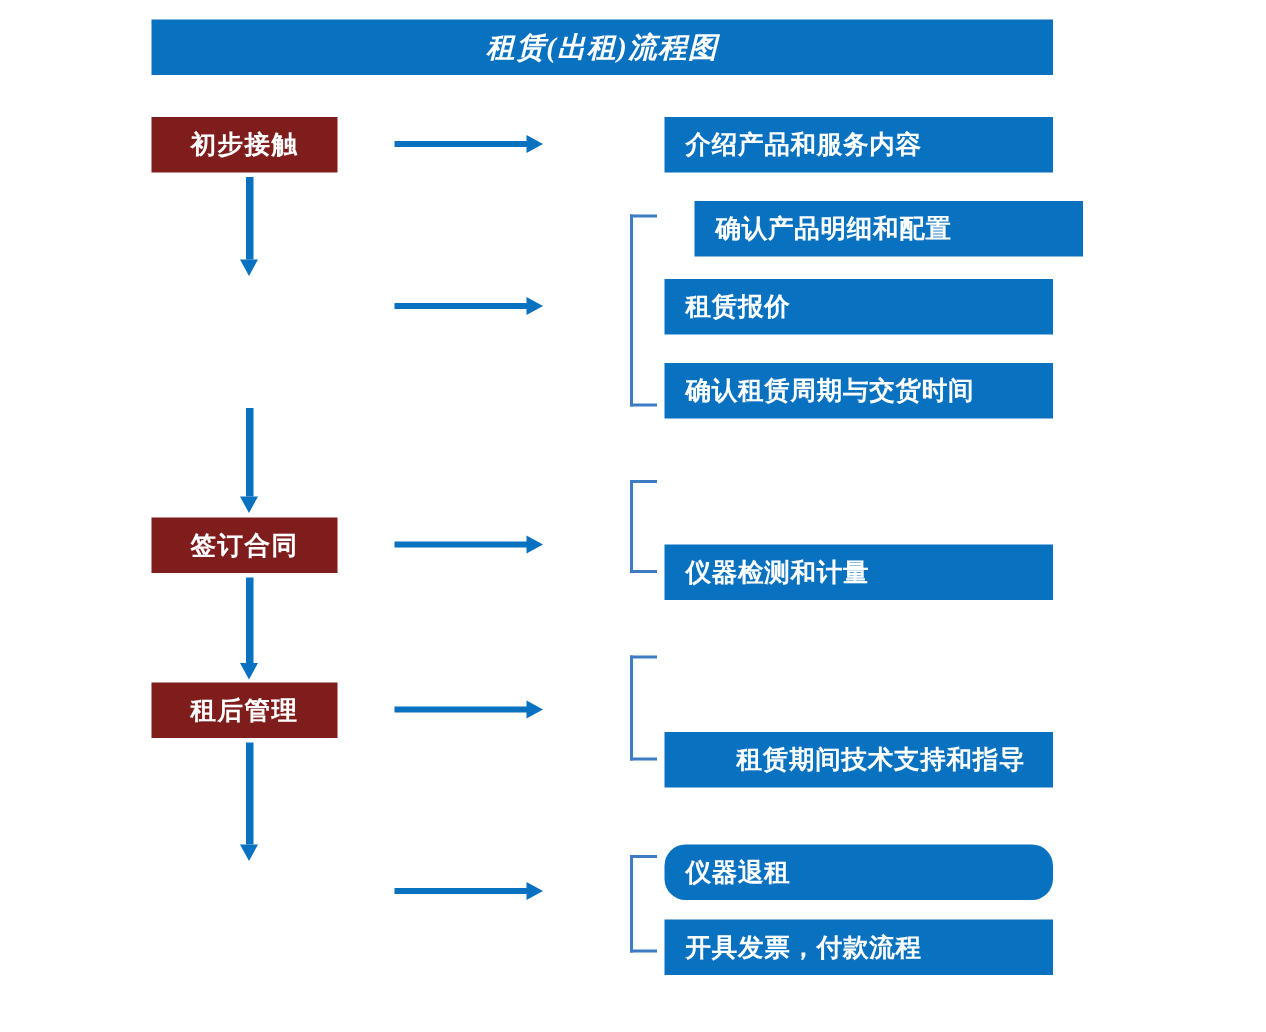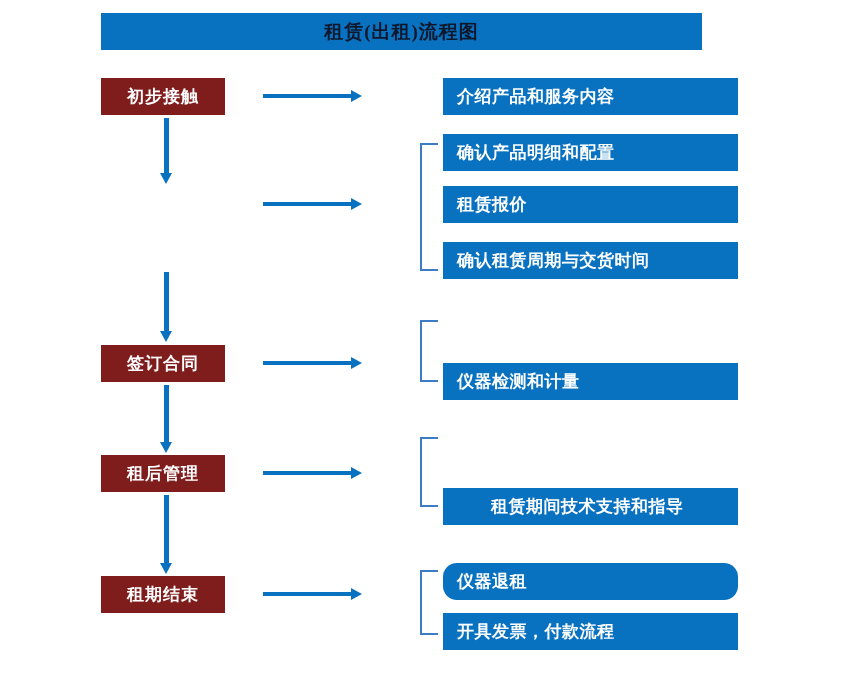--- a/index.html
+++ b/index.html
@@ -20,27 +20,28 @@
   }
 
   
   .title-bar {
     position: absolute;
     left: 101px;
     top: 13px;
     width: 601px;
     height: 37px;
     background: #0871C0;
-    color: #0f172a;
+    color: #ffffff;
     font-size: 19px;
     font-weight: bold;
     display: flex;
     align-items: center;
     justify-content: center;
     letter-spacing: 1px;
+    font-style: italic;
   }
 
   
   .stage-box {
     position: absolute;
     left: 101px;
     width: 124px;
     height: 37px;
     background: #7f1d1d;
     color: #ffffff;
@@ -49,21 +50,21 @@
     display: flex;
     align-items: center;
     justify-content: center;
     letter-spacing: 1px;
   }
 
   
   .detail-box {
     position: absolute;
     left: 443px;
-    width: 295px;
+    width: 259px;
     height: 37px;
     background: #0871C0;
     color: #ffffff;
     font-size: 17px;
     font-weight: bold;
     display: flex;
     align-items: center;
     justify-content: flex-start;
     padding-left: 14px;
     box-sizing: border-box;
@@ -138,21 +139,20 @@
 
   <div class="title-bar">租赁(出租)流程图</div>
 
   <div class="stage-box" style="top:78px;">初步接触</div>
 
 
   <div class="stage-box" style="top:345px;">签订合同</div>
 
   <div class="stage-box" style="top:455px;">租后管理</div>
 
-  <div class="stage-box" style="top:576px;">租期结束</div>
 
   <div class="v-arrow" style="top:118px; height:66px;">
     <div class="shaft" style="height:55px;"></div>
     <div class="head"></div>
   </div>
 
   <div class="v-arrow" style="top:272px; height:70px;">
     <div class="shaft" style="height:59px;"></div>
     <div class="head"></div>
   </div>
@@ -195,21 +195,21 @@
   <div class="bracket" style="top:143px; height:128px;"></div>
 
   <div class="bracket" style="top:320px; height:62px;"></div>
 
   <div class="bracket" style="top:437px; height:70px;"></div>
 
   <div class="bracket" style="top:570px; height:65px;"></div>
 
   <div class="detail-box" style="top:78px;">介绍产品和服务内容</div>
 
-  <div class="detail-box" style="top:134px;">确认产品明细和配置</div>
+  <div class="detail-box" style="top:134px;margin-left:20px;">确认产品明细和配置</div>
 
   <div class="detail-box" style="top:186px;text-align:center;">租赁报价</div>
 
   <div class="detail-box" style="top:242px;">确认租赁周期与交货时间</div>
 
 
   <div class="detail-box" style="top:363px;">仪器检测和计量</div>
 
 
   <div class="detail-box" style="top:488px;padding-left:48px;">租赁期间技术支持和指导</div>

